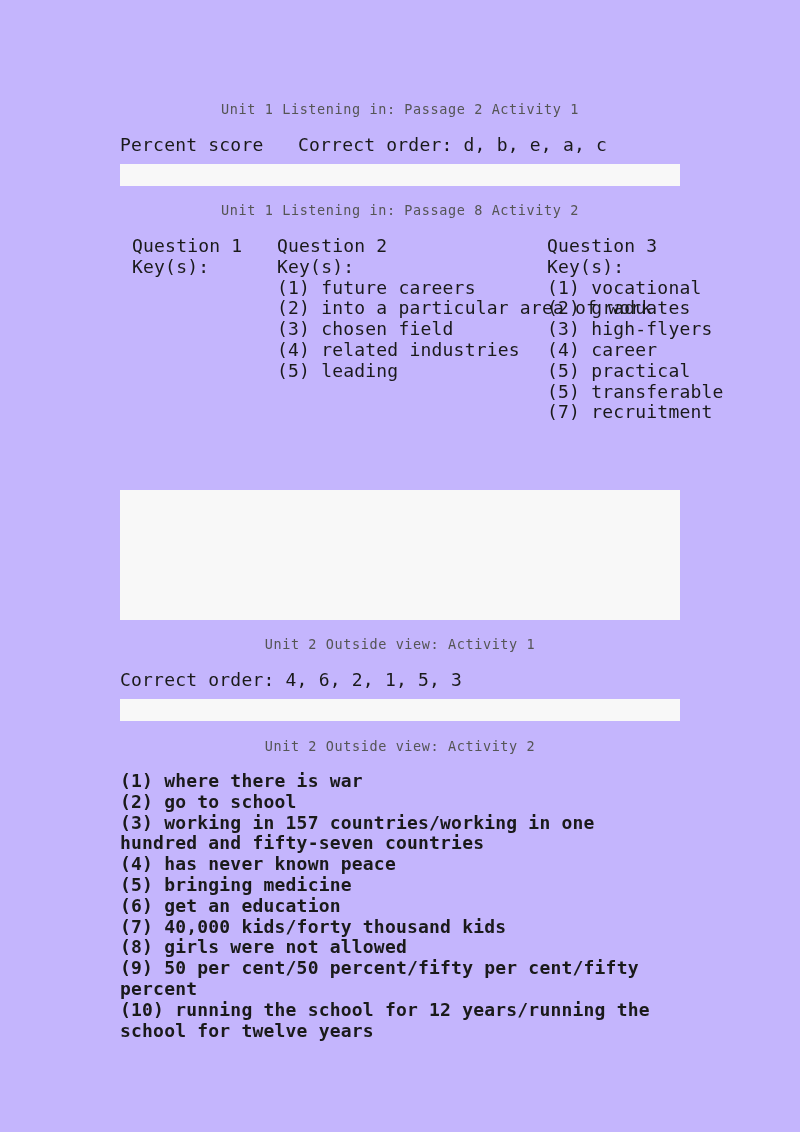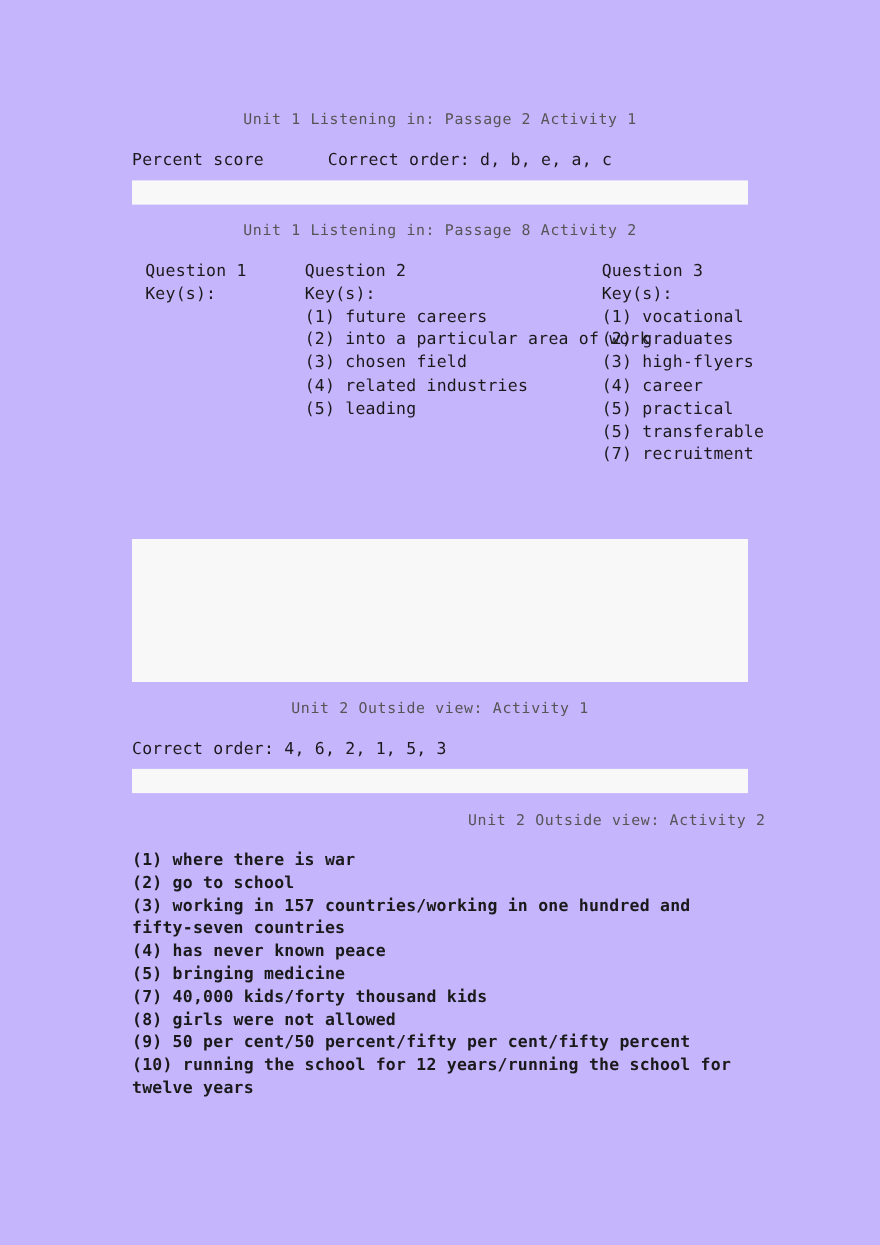--- a/index.html
+++ b/index.html
@@ -33,21 +33,21 @@
     color: #555555;
     font-size: 13.5px;
     line-height: 1;
     letter-spacing: 0.6px;
     white-space: nowrap;
   }
 
   
   .body-line {
     color: #1a1a1a;
-    font-size: 15px;
+    font-size: 18px;
     line-height: 20.8px;
     letter-spacing: 0.2px;
     white-space: pre-wrap;
   }
 
   
   .gray-band {
     background: #f8f8f8;
     width: 560px;
   }
@@ -71,21 +71,21 @@
   .keylist li { white-space: nowrap; }
 
   .u1a2-box { position: absolute; left: 0; top: 490px; height: 130px; }
 
   
   .u2a1-heading { position: absolute; left: 0; top: 638px; width: 560px; }
   .u2a1-line    { position: absolute; left: 0; top: 670px; width: 560px; }
   .u2a1-band    { position: absolute; left: 0; top: 699px; height: 22px; }
 
   
-  .u2a2-heading { position: absolute; left: 16px; top: 740px; width: 560px; text-align: right; }
+  .u2a2-heading { position: absolute; left: 0; top: 740px; width: 560px; }
   .u2a2-list    { position: absolute; left: 0; top: 771px; width: 555px; }
   .u2a2-list ul { margin: 0; padding: 0; list-style: none; font-weight: bold; }
   .u2a2-list li { white-space: normal; }
 </style>
 </head>
 <body>
 
 <div class="page">
   <div class="content">
 
@@ -145,20 +145,21 @@
 
     <div class="sec-heading u2a2-heading">Unit 2 Outside view: Activity 2</div>
 
     <div class="u2a2-list">
       <ul>
         <li class="body-line">(1) where there is war</li>
         <li class="body-line">(2) go to school</li>
         <li class="body-line">(3) working in 157 countries/working in one hundred and fifty-seven countries</li>
         <li class="body-line">(4) has never known peace</li>
         <li class="body-line">(5) bringing medicine</li>
+        <li class="body-line">(6) get an education</li>
         <li class="body-line">(7) 40,000 kids/forty thousand kids</li>
         <li class="body-line">(8) girls were not allowed</li>
         <li class="body-line">(9) 50 per cent/50 percent/fifty per cent/fifty percent</li>
         <li class="body-line">(10) running the school for 12 years/running the school for twelve years</li>
       </ul>
     </div>
 
   </div>
 </div>
 

